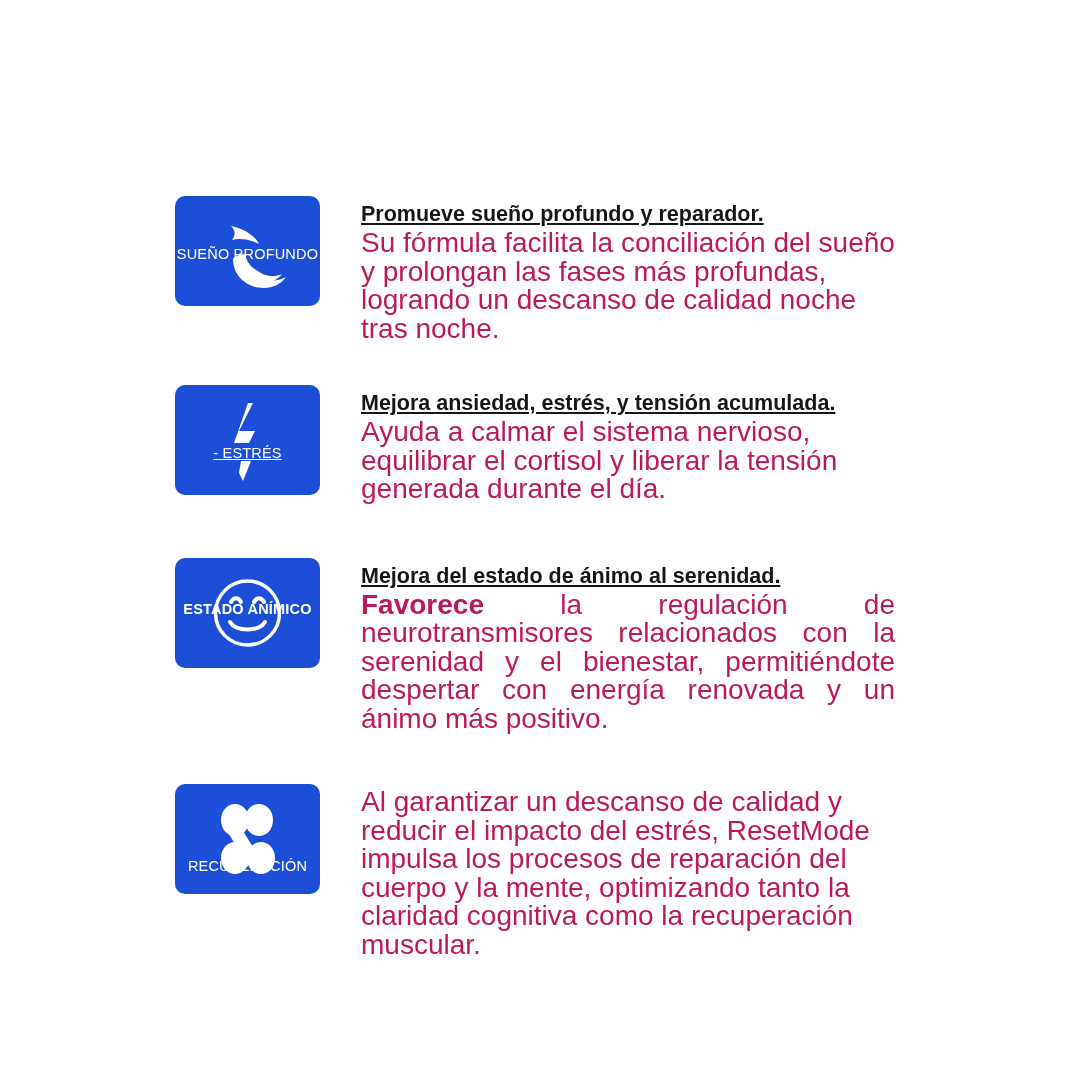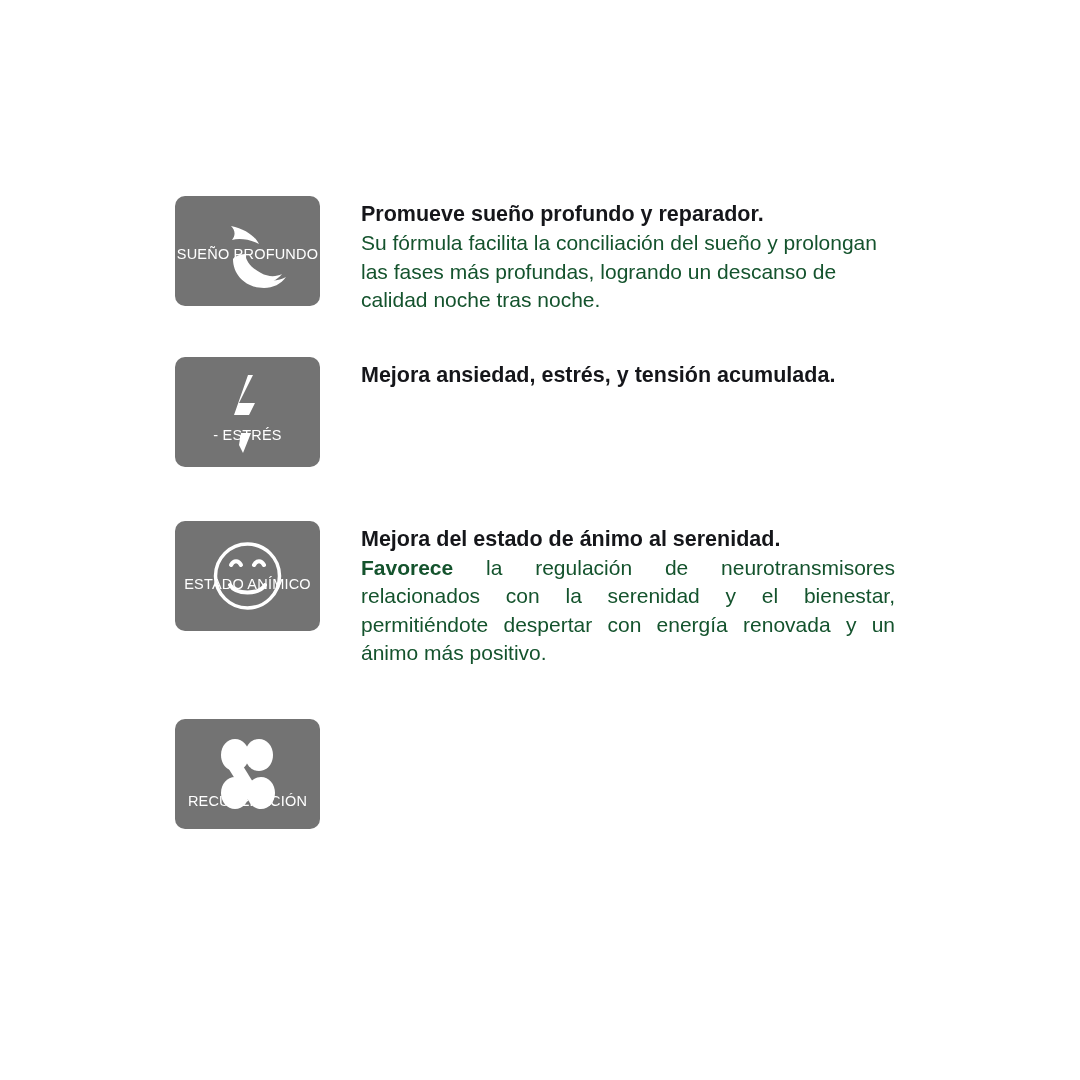--- a/index.html
+++ b/index.html
@@ -36,21 +36,21 @@
   }
   .benefit-row:last-child {
     margin-bottom: 0;
   }
 
   .badge {
     flex: 0 0 auto;
     width: 145px;
     height: 110px;
     border-radius: 10px;
-    background: #737373;
+    background: #1d4ed8;
     position: relative;
     overflow: hidden;
     margin-right: 41px;
   }
 
   .badge-art {
     position: absolute;
     left: 0;
     top: 0;
     width: 145px;
@@ -61,42 +61,43 @@
     position: absolute;
     left: 0;
     width: 145px;
     text-align: center;
     color: #ffffff;
     font-size: 14.5px;
     letter-spacing: 0.2px;
     font-family: "Liberation Sans", sans-serif;
   }
   .badge-label.sleep { top: 50px; }
-  .badge-label.stress { top: 70px; }
-  .badge-label.mood { top: 55px; }
+  .badge-label.stress { top: 60px; text-decoration: underline; }
+  .badge-label.mood { top: 43px; font-weight: bold; }
   .badge-label.recovery { top: 46px; margin-top: 28px; }
 
   .benefit-text {
     flex: 1 1 auto;
     padding-top: 4px;
   }
 
   .benefit-title {
     font-size: 21.5px;
     font-weight: bold;
     line-height: 28px;
     color: #15161a;
     margin: 0 0 1px 0;
     font-family: "Liberation Sans", sans-serif;
+    text-decoration: underline;
   }
 
   .benefit-body {
-    font-size: 21px;
+    font-size: 28px;
     line-height: 28.5px;
-    color: #14532d;
+    color: #be185d;
     margin: 0;
     font-family: "Liberation Sans", sans-serif;
   }
 
   .benefit-body.justified {
     text-align: justify;
   }
 
   .benefit-body .lead {
     font-weight: bold;
@@ -135,20 +136,21 @@
           <path d="M78 18 L64 46 L80 46 L74 58 L59 58 L73 18 Z" fill="#ffffff"></path>
           <path d="M80 18 L66 46 L82 46 L62 62 L86 28 L72 28 L84 18 Z" fill="#ffffff" opacity="0"></path>
           <path d="M76 16 L58 52 L74 52 L64 70 L92 34 L76 34 L88 16 Z" fill="#ffffff" opacity="0"></path>
           <path d="M84 16 L62 50 L78 50 L70 66 L63 66 L72 50 L57 50 L76 16 Z" fill="#ffffff" opacity="0"></path>
           <path d="M66 76 L76 76 L68 96 L64 88 Z" fill="#ffffff"></path>
         </svg>
         <div class="badge-label stress">- ESTRÉS</div>
       </div>
       <div class="benefit-text">
         <p class="benefit-title">Mejora ansiedad, estrés, y tensión acumulada.</p>
+        <p class="benefit-body">Ayuda a calmar el sistema nervioso, equilibrar el cortisol y liberar la tensión generada durante el día.</p>
       </div>
     </div>
 
     <div class="benefit-row row-mood">
       <div class="badge">
         <svg class="badge-art" viewBox="0 0 145 110">
           <circle cx="72.5" cy="55" r="32" fill="none" stroke="#ffffff" stroke-width="3.5"></circle>
           <path d="M56 44 C58.5 39 63.5 39 66 44" fill="none" stroke="#ffffff" stroke-width="4" stroke-linecap="round"></path>
           <path d="M79 44 C81.5 39 86.5 39 89 44" fill="none" stroke="#ffffff" stroke-width="4" stroke-linecap="round"></path>
           <path d="M55 64 C61 74 84 74 90 64" fill="none" stroke="#ffffff" stroke-width="4" stroke-linecap="round"></path>
@@ -166,17 +168,18 @@
         <svg class="badge-art" viewBox="0 0 145 110">
           <path d="M52 20 C60 20 66 27 66 36 C66 45 60 52 52 52 C44 52 38 45 38 36 C38 27 44 20 52 20 Z" fill="#ffffff" transform="translate(8,0)"></path>
           <path d="M88 20 C96 20 102 27 102 36 C102 45 96 52 88 52 C80 52 74 45 74 36 C74 27 80 20 88 20 Z" fill="#ffffff" transform="translate(-4,0)"></path>
           <path d="M60 34 L86 76 L74 82 L50 44 Z" fill="#ffffff"></path>
           <path d="M52 58 C60 58 66 65 66 74 C66 83 60 90 52 90 C44 90 38 83 38 74 C38 65 44 58 52 58 Z" fill="#ffffff" transform="translate(8,0)"></path>
           <path d="M92 58 C100 58 106 65 106 74 C106 83 100 90 92 90 C84 90 78 83 78 74 C78 65 84 58 92 58 Z" fill="#ffffff" transform="translate(-6,0)"></path>
         </svg>
         <div class="badge-label recovery">RECUPERACIÓN</div>
       </div>
       <div class="benefit-text">
+        <p class="benefit-body">Al garantizar un descanso de calidad y reducir el impacto del estrés, ResetMode impulsa los procesos de reparación del cuerpo y la mente, optimizando tanto la claridad cognitiva como la recuperación muscular.</p>
       </div>
     </div>
 
   </div>
 </div>
 
 </body></html>

